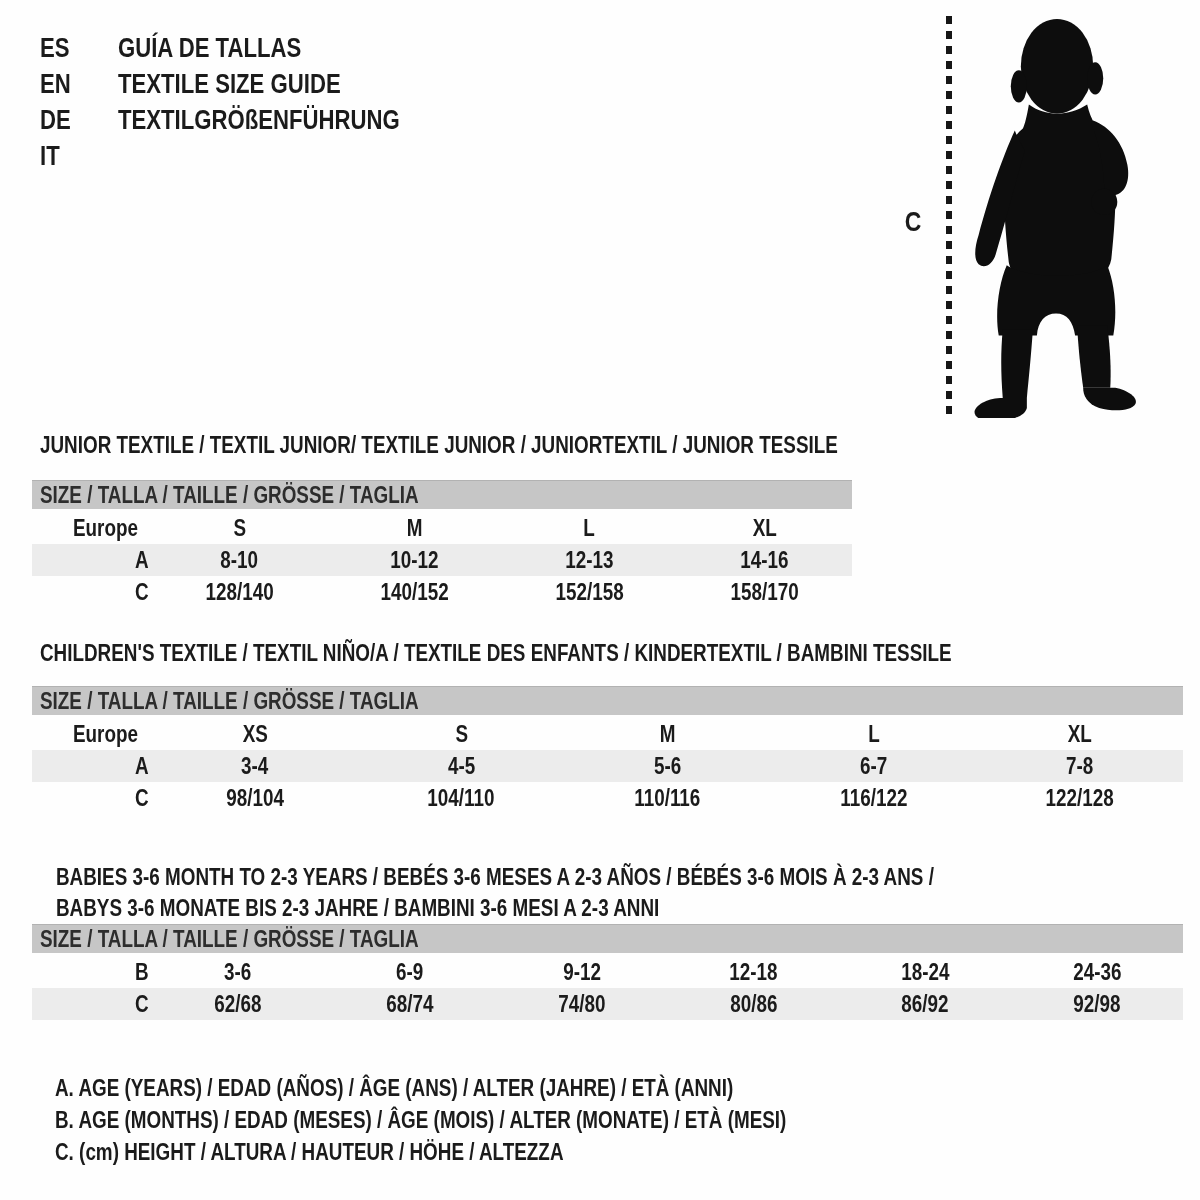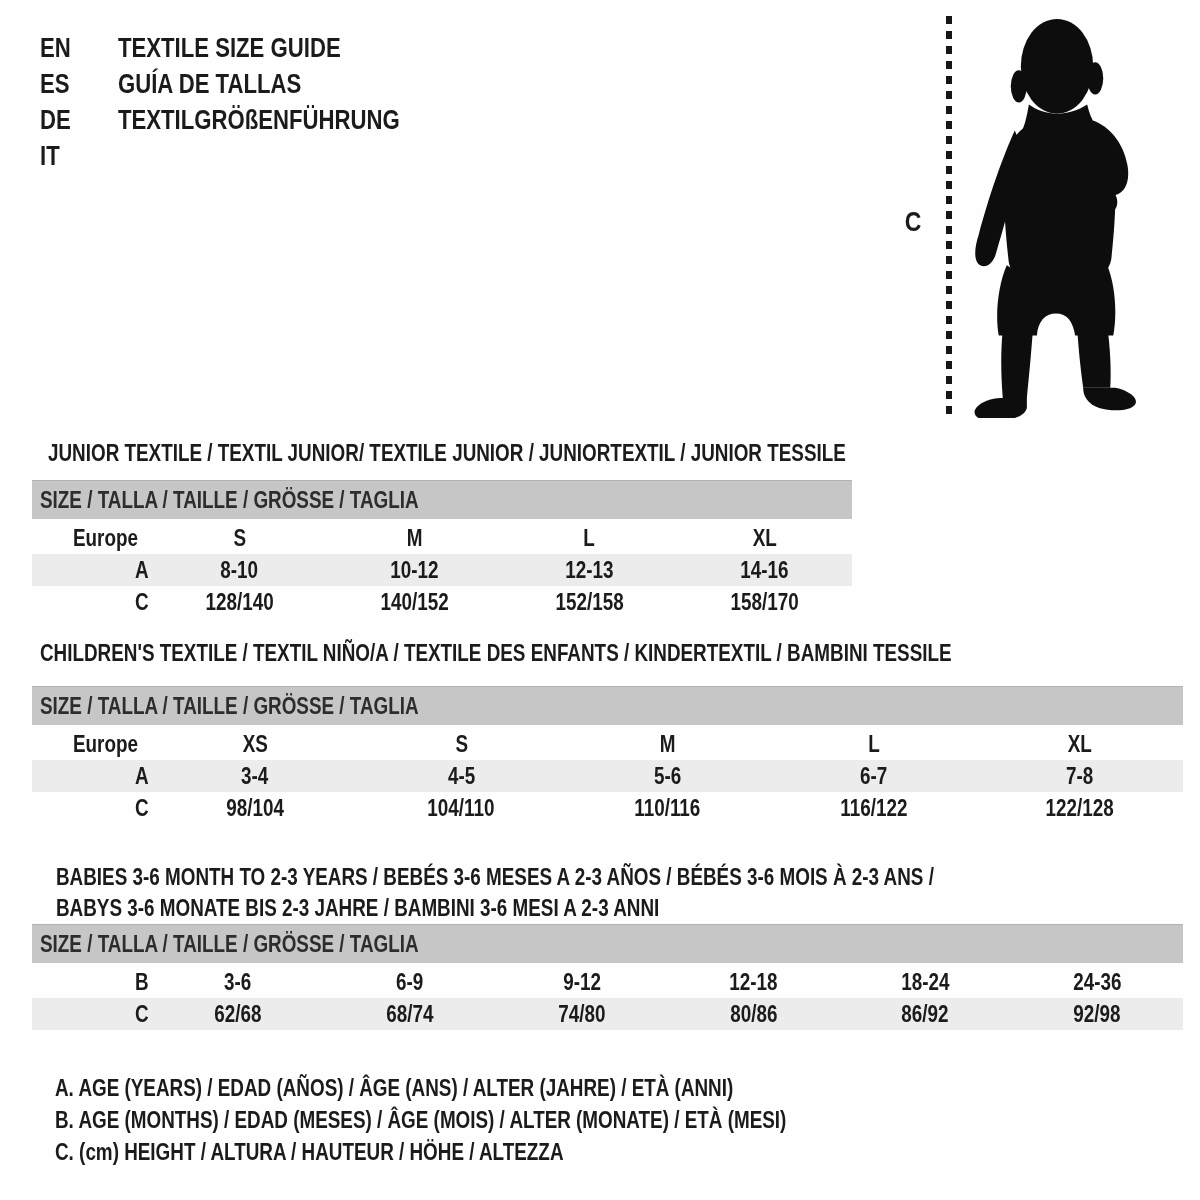--- a/index.html
+++ b/index.html
@@ -24,46 +24,46 @@
     background:repeating-linear-gradient(to bottom,#161616 0 8px,transparent 8px 15px);
   }
   .measure-label{position:absolute;left:903px;top:206px;font-size:28px;}
   .silhouette{position:absolute;left:968px;top:16px;}
 
   
   .sec-title{position:absolute;left:40px;font-size:23px;line-height:31px;}
 
   
   .sg-table{position:absolute;font-size:23px;}
-  .thead{height:39px;background:#c6c6c6;margin-bottom:3px;display:flex;align-items:center;padding-left:8px;box-sizing:border-box;color:#2d2d2d;border-top:1px solid #b2b2b2;}
+  .thead{height:29px;background:#c6c6c6;margin-bottom:3px;display:flex;align-items:center;padding-left:8px;box-sizing:border-box;color:#2d2d2d;border-top:1px solid #b2b2b2;}
   .trow{display:grid;height:32px;align-items:center;}
   .t4 .trow{grid-template-columns:120px repeat(4,1fr);}
   .t5 .trow{grid-template-columns:120px repeat(5,1fr);}
   .t6 .trow{grid-template-columns:120px repeat(6,1fr);}
   .cell{text-align:center;}
   .cell.lab{text-align:right;padding-left:8px;}
   .shaded{background:#ececec;}
 
   
   .legend{position:absolute;left:55px;top:1072px;}
   .legend-line{height:32px;font-size:23px;display:flex;align-items:center;}
 </style>
 </head>
 <body>
 
 <div>
 
   <section class="lang-block">
     <div class="lang-row">
+      <span class="lang-code"><span class="cx cx-l">ES</span></span>
+      <span class="lang-title"><span class="cx cx-l">GUÍA DE TALLAS</span></span>
+    </div>
+    <div class="lang-row">
       <span class="lang-code"><span class="cx cx-l">EN</span></span>
       <span class="lang-title"><span class="cx cx-l">TEXTILE SIZE GUIDE</span></span>
-    </div>
-    <div class="lang-row">
-      <span class="lang-code"><span class="cx cx-l">ES</span></span>
-      <span class="lang-title"><span class="cx cx-l">GUÍA DE TALLAS</span></span>
     </div>
     <div class="lang-row">
       <span class="lang-code"><span class="cx cx-l">DE</span></span>
       <span class="lang-title"><span class="cx cx-l">TEXTILGRÖßENFÜHRUNG</span></span>
     </div>
     <div class="lang-row">
       <span class="lang-code"><span class="cx cx-l">IT</span></span>
     </div>
   </section>
 
@@ -87,21 +87,21 @@
       <path d="M38,248 C30,266 26,296 30,318 L68,318 C69,304 76,296 87,296 C98,296 104,304 106,318 L144,318 C148,296 146,268 138,248 C120,262 58,262 38,248 Z"></path>
 
       <path d="M34,312 L64,312 C62,340 60,360 58,380 L34,380 C32,355 32,334 34,312 Z"></path>
       <path d="M58,380 L34,380 C20,380 8,386 6,393 C5,400 14,404 30,403 C44,402 56,398 58,390 Z"></path>
 
       <path d="M108,308 L138,308 C141,332 142,352 141,370 L114,370 C111,348 109,328 108,308 Z"></path>
       <path d="M141,370 L114,370 C114,378 118,386 130,390 C144,394 162,393 166,386 C169,380 158,372 146,370 Z"></path>
     </g>
   </svg>
 
-  <h2 class="sec-title" style="top:430px;margin:8px;">
+  <h2 class="sec-title" style="top:430px;margin:0;">
     <span class="cx cx-l">JUNIOR TEXTILE / TEXTIL JUNIOR/ TEXTILE JUNIOR / JUNIORTEXTIL / JUNIOR TESSILE</span>
   </h2>
   <div class="sg-table t4" style="left:32px;top:480px;width:820px;">
     <div class="thead">
         <span class="cx cx-l">SIZE / TALLA / TAILLE / GRÖSSE / TAGLIA</span>
       </div>
     <div class="trow">
       <div class="cell lab"><span class="cx cx-l">Europe</span></div>
       <div class="cell"><span class="cx">S</span></div>
       <div class="cell"><span class="cx">M</span></div>

